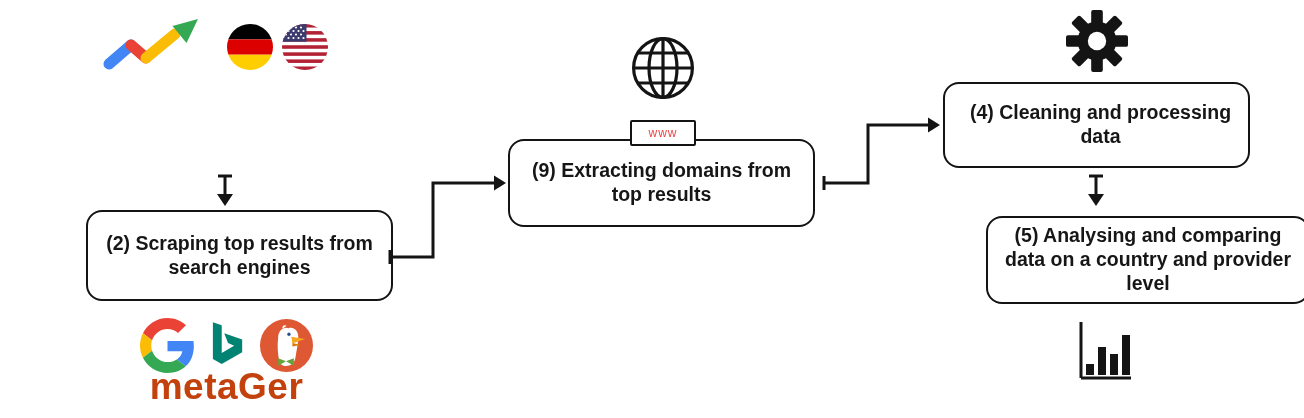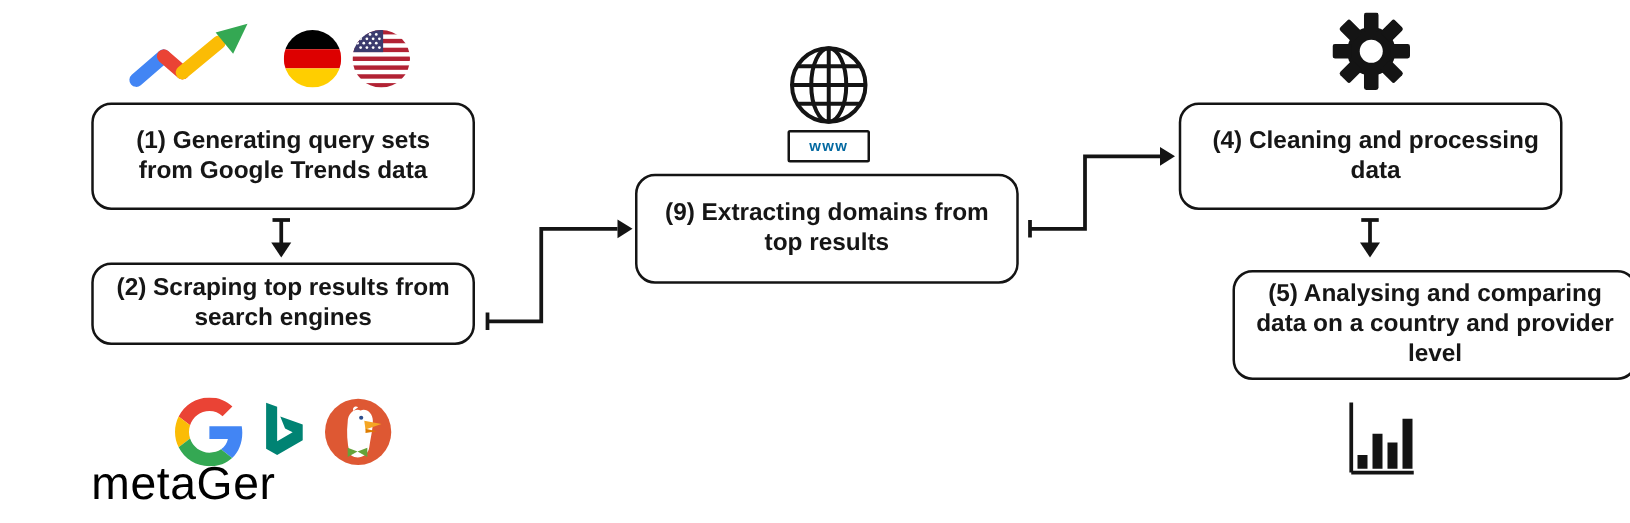--- a/index.html
+++ b/index.html
@@ -12,25 +12,25 @@
     position:absolute;box-sizing:border-box;background:#fff;
     border:2.5px solid #141414;border-radius:16px;
     display:flex;align-items:center;justify-content:center;text-align:center;
     font-weight:700;font-size:19.5px;line-height:1.22;color:#161616;
     padding:6px 16px;
   }
   .connector-layer{position:absolute;left:0;top:0;width:1304px;height:418px;pointer-events:none;}
   .www-box{
     position:absolute;box-sizing:border-box;border:2.5px solid #141414;border-radius:2px;
     background:#fff;display:flex;align-items:center;justify-content:center;
-    font-weight:700;font-size:12px;letter-spacing:1px;color:#0369a1;
+    font-weight:400;font-size:12px;letter-spacing:1px;color:#ef4444;margin-top:16px;
   }
   .metager{
-    position:absolute;text-align:left;font-weight:400;font-size:37px;
-    letter-spacing:0.5px;color:#000000;
+    position:absolute;text-align:center;font-weight:700;font-size:37px;
+    letter-spacing:0.5px;color:#c2410c;
   }
   svg{display:block;}
 </style>
 </head>
 <body>
 
 <div class="canvas">
 
   <div class="abs" style="left:100px;top:14px;width:106px;height:58px;">
     <svg width="106" height="58" viewBox="0 0 104 58">
@@ -86,25 +86,22 @@
             <circle cx="19" cy="10.5" r="1.1"></circle>
           <circle cx="6.5" cy="14" r="1.1"></circle>
             <circle cx="11.5" cy="14" r="1.1"></circle>
             <circle cx="16.5" cy="14" r="1.1"></circle>
             <circle cx="21.5" cy="14" r="1.1"></circle>
         </g>
       </g>
     </svg>
   </div>
 
-  <div class="box" style="left:73px;top:82px;width:307px;height:86px;">
-    <span>(1) Generating query sets from Google Trends data</span>
-  </div>
-
-  <div class="box" style="left:73px;top:210px;width:307px;height:66px;">
+
+  <div class="box" style="left:86px;top:210px;width:307px;height:91px;">
     <span>(2) Scraping top results from search engines</span>
   </div>
 
   <div class="box" style="left:508px;top:139px;width:307px;height:88px;">
     <span>(9) Extracting domains from top results</span>
   </div>
 
   <div class="box" style="left:943px;top:82px;width:307px;height:86px;padding-left:24px;">
     <span>(4) Cleaning and processing data</span>
   </div>

